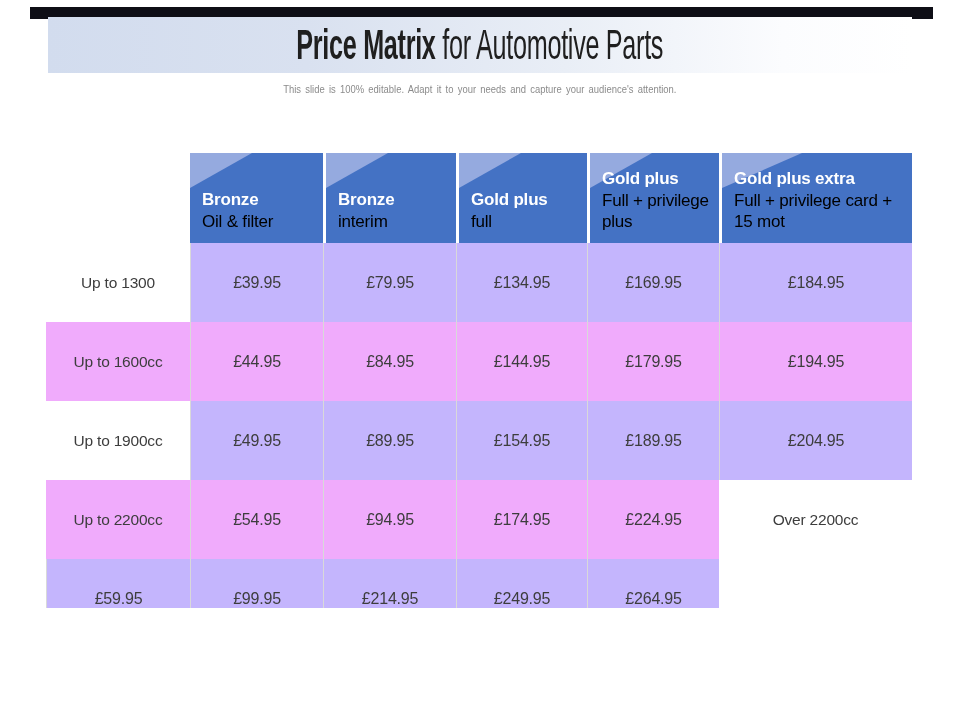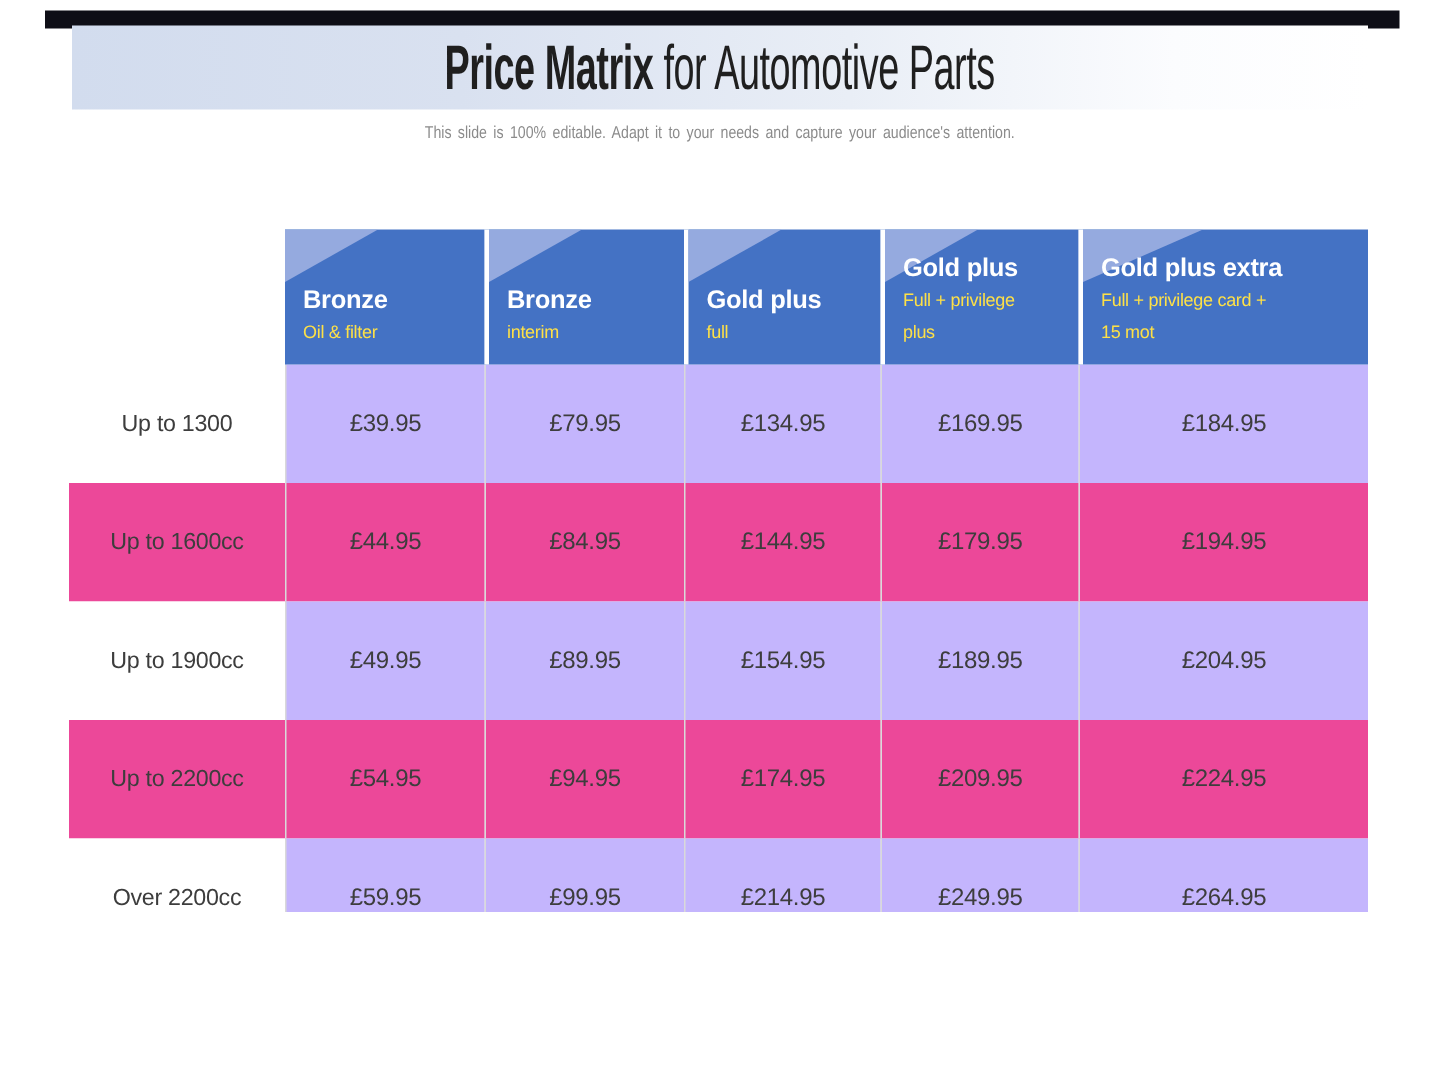--- a/index.html
+++ b/index.html
@@ -91,35 +91,35 @@
   .hcell.gapped { border-left: 3px solid #ffffff; }
   .tri {
     position: absolute;
     top: 0; left: 0;
     width: 0; height: 0;
     border-top: 35px solid #95aadf;
     border-right: 62px solid transparent;
   }
   .hcell.wide .tri { border-right-width: 80px; }
   .htitle { font-weight: 700; font-size: 17px; line-height: 22px; letter-spacing: -0.2px; position: relative; }
-  .hsub   { font-weight: 400; font-size: 12px; line-height: 21px; color: #fde047; letter-spacing: -0.2px; position: relative; }
+  .hsub   { font-weight: 400; font-size: 17px; line-height: 21px; color: #000000; letter-spacing: -0.2px; position: relative; }
 
   .lcell {
     display: flex; align-items: center; justify-content: center;
     font-size: 15.5px; color: #3d3d3d; letter-spacing: -0.2px;
     background: #ffffff;
   }
   .vcell {
     display: flex; align-items: center; justify-content: center;
     font-size: 16px; color: #3d3d3d; letter-spacing: -0.2px;
     border-left: 1px solid #d9d9d9;
     box-sizing: border-box;
     background: #c4b5fd;
   }
-  .gray { background: #ec4899; }
+  .gray { background: #f0abfc; }
 </style>
 </head>
 <body>
 
 <div class="slide">
 
   <div class="top-bar"></div>
 
   <div class="title-band">
     <div class="slide-title"><span class="t-bold">Price Matrix</span><span class="t-rest"> for Automotive Parts</span></div>
@@ -183,21 +183,20 @@
     <div class="vcell">£49.95</div>
     <div class="vcell">£89.95</div>
     <div class="vcell">£154.95</div>
     <div class="vcell">£189.95</div>
     <div class="vcell">£204.95</div>
 
     <div class="lcell gray">Up to 2200cc</div>
     <div class="vcell gray">£54.95</div>
     <div class="vcell gray">£94.95</div>
     <div class="vcell gray">£174.95</div>
-    <div class="vcell gray">£209.95</div>
     <div class="vcell gray">£224.95</div>
 
     <div class="lcell">Over 2200cc</div>
     <div class="vcell">£59.95</div>
     <div class="vcell">£99.95</div>
     <div class="vcell">£214.95</div>
     <div class="vcell">£249.95</div>
     <div class="vcell">£264.95</div>
   </div>
 

